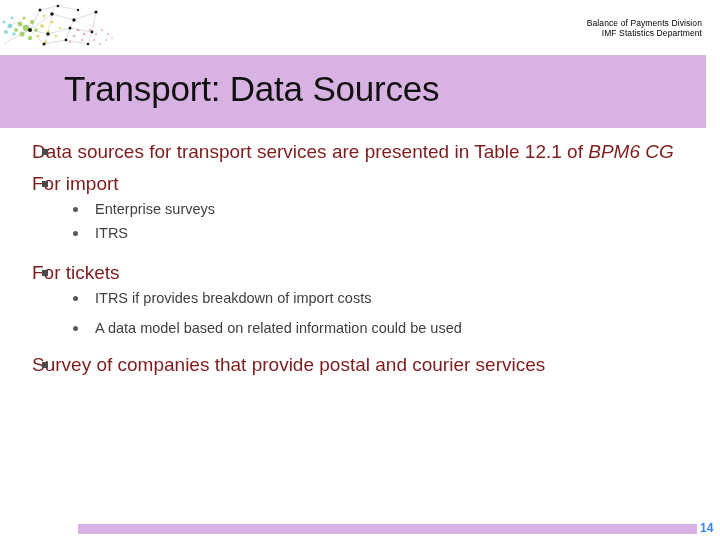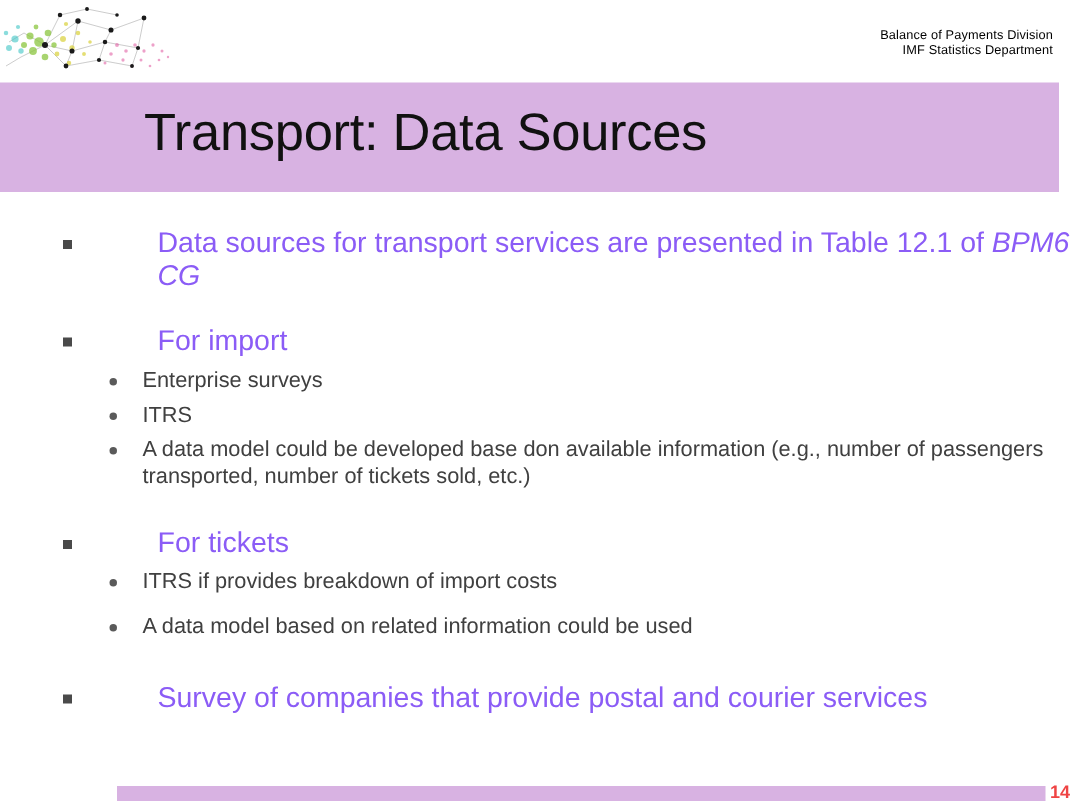--- a/index.html
+++ b/index.html
@@ -55,46 +55,46 @@
   .title-band {
     position: absolute;
     left: 0px;
     top: 55px;
     width: 706px;
     height: 73px;
     background: #d8b2e2;
   }
   .title-text {
     position: absolute;
-    left: 96px;
+    left: 64px;
     top: 71px;
     font-size: 35px;
     line-height: 1;
     color: #111111;
     letter-spacing: -0.2px;
     white-space: nowrap;
     text-align: center;
   }
 
   
   .body-area {
     position: absolute;
     left: 0px;
     top: 140px;
     width: 720px;
     height: 370px;
   }
 
   .lvl1 {
     position: relative;
-    margin: 12px 0 0 0;
-    padding-left: 105px;
+    margin: 1px 0 0 0;
+    padding-left: 32px;
     font-size: 19px;
     line-height: 1.17;
-    color: #8b5cf6;
+    color: #7f1d1d;
   }
   .lvl1 > .sq-bullet {
     position: absolute;
     left: 42px;
     top: 8px;
     width: 6px;
     height: 6px;
     background: #4a4a4a;
   }
   .lvl1 .txt { display: inline; }
@@ -130,21 +130,21 @@
     width: 619px;
     height: 10px;
     background: #d8b2e2;
   }
   .page-num {
     position: absolute;
     left: 700px;
     top: 521px;
     font-size: 12px;
     font-weight: bold;
-    color: #ef4444;
+    color: #3b82f6;
   }
 </style>
 </head>
 <body>
 
 <div class="slide">
 
   <div class="logo">
     <svg width="124" height="56" viewBox="0 0 124 56" xmlns="http://www.w3.org/2000/svg">
       <g stroke="#9a9a9a" stroke-width="0.4" fill="none" opacity="0.85">
@@ -246,24 +246,20 @@
     <div class="lvl2">
       <span class="rd-bullet"></span>
       <span class="txt">Enterprise surveys</span>
     </div>
     <div class="gap-sm"></div>
     <div class="lvl2">
       <span class="rd-bullet"></span>
       <span class="txt">ITRS</span>
     </div>
     <div class="gap-sm"></div>
-    <div class="lvl2">
-      <span class="rd-bullet"></span>
-      <span class="txt">A data model could be developed base don available information (e.g., number of passengers transported, number of tickets sold, etc.)</span>
-    </div>
 
     <div class="gap-lg"></div>
 
     <div class="lvl1">
       <span class="sq-bullet"></span>
       <span class="txt">For tickets</span>
     </div>
 
     <div class="gap-sm"></div>
 

